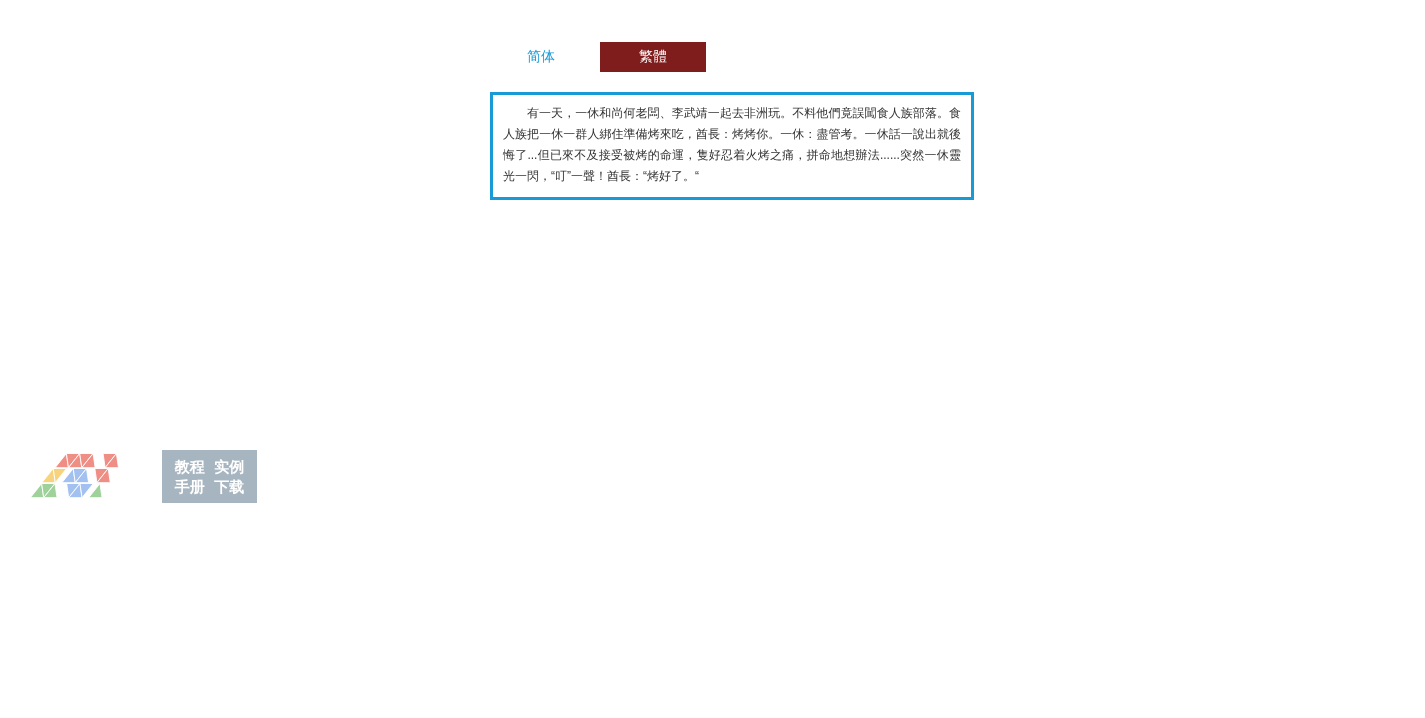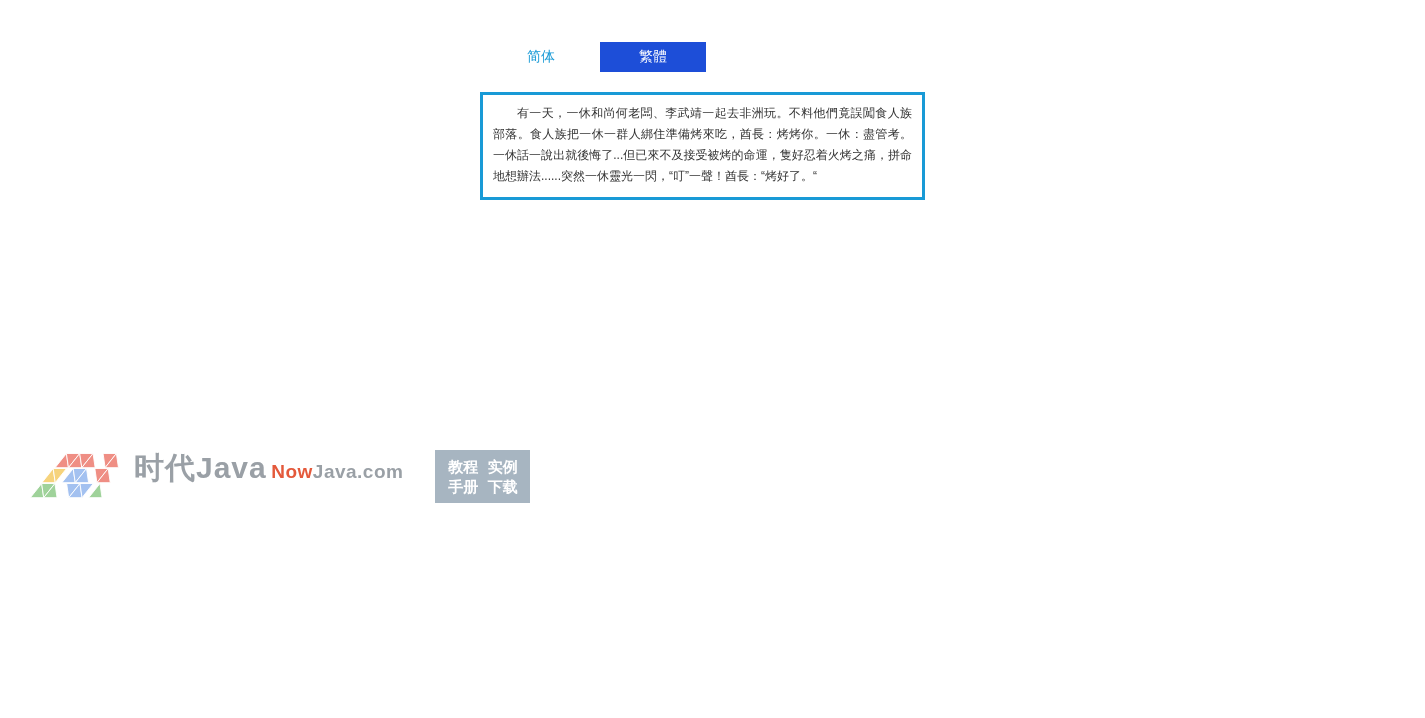--- a/index.html
+++ b/index.html
@@ -18,26 +18,26 @@
   }
   .lang-tab {
     width: 106px; height: 30px;
     border: none; outline: none;
     font-size: 14px;
     font-family: "Liberation Sans", "DejaVu Sans", sans-serif;
     cursor: pointer;
     display: flex; align-items: center; justify-content: center;
   }
   .lang-tab.inactive { background: #ffffff; color: #189ad6; text-align: right; }
-  .lang-tab.active   { background: #1d4ed8; color: #ffffff; }
+  .lang-tab.active   { background: #7f1d1d; color: #ffffff; }
 
   
   .story-box {
-    position: absolute; top: 92px; left: 480px;
-    width: 445px; min-height: 104px;
+    position: absolute; top: 92px; left: 490px;
+    width: 484px; min-height: 104px;
     border: 3px solid #189ad6;
     background: #ffffff;
     padding: 8px 10px 10px 10px;
   }
   .story-text {
     font-size: 12px; line-height: 21px;
     color: #333333;
     text-indent: 2em;
     text-align: justify;
     word-break: break-all;
@@ -115,26 +115,20 @@
       <polygon points="0,54 16,54 8,37" fill="#9fd29a"></polygon>
       <polygon points="8,37 24,37 16,54" fill="#9fd29a"></polygon>
       <polygon points="16,54 32,54 24,37" fill="#9fd29a"></polygon>
       <polygon points="38,37 54,37 46,54" fill="#a3c1f0"></polygon>
       <polygon points="46,54 62,54 54,37" fill="#a3c1f0"></polygon>
       <polygon points="54,37 70,37 62,54" fill="#a3c1f0"></polygon>
       <polygon points="70,54 86,54 78,37" fill="#9fd29a"></polygon>
     </g>
   </svg>
 
-  <span class="brand-text">
-    <span class="brand-title">时代Java</span>
-    <span class="brand-site">
-      <span class="site-prefix">Now</span><span>Java.com</span>
-    </span>
-  </span>
 
   <span class="brand-menu">
     <span class="brand-menu-item">教程</span>
     <span class="brand-menu-item">实例</span>
     <span class="brand-menu-item">手册</span>
     <span class="brand-menu-item">下载</span>
   </span>
 </a>
 
 </body></html>

